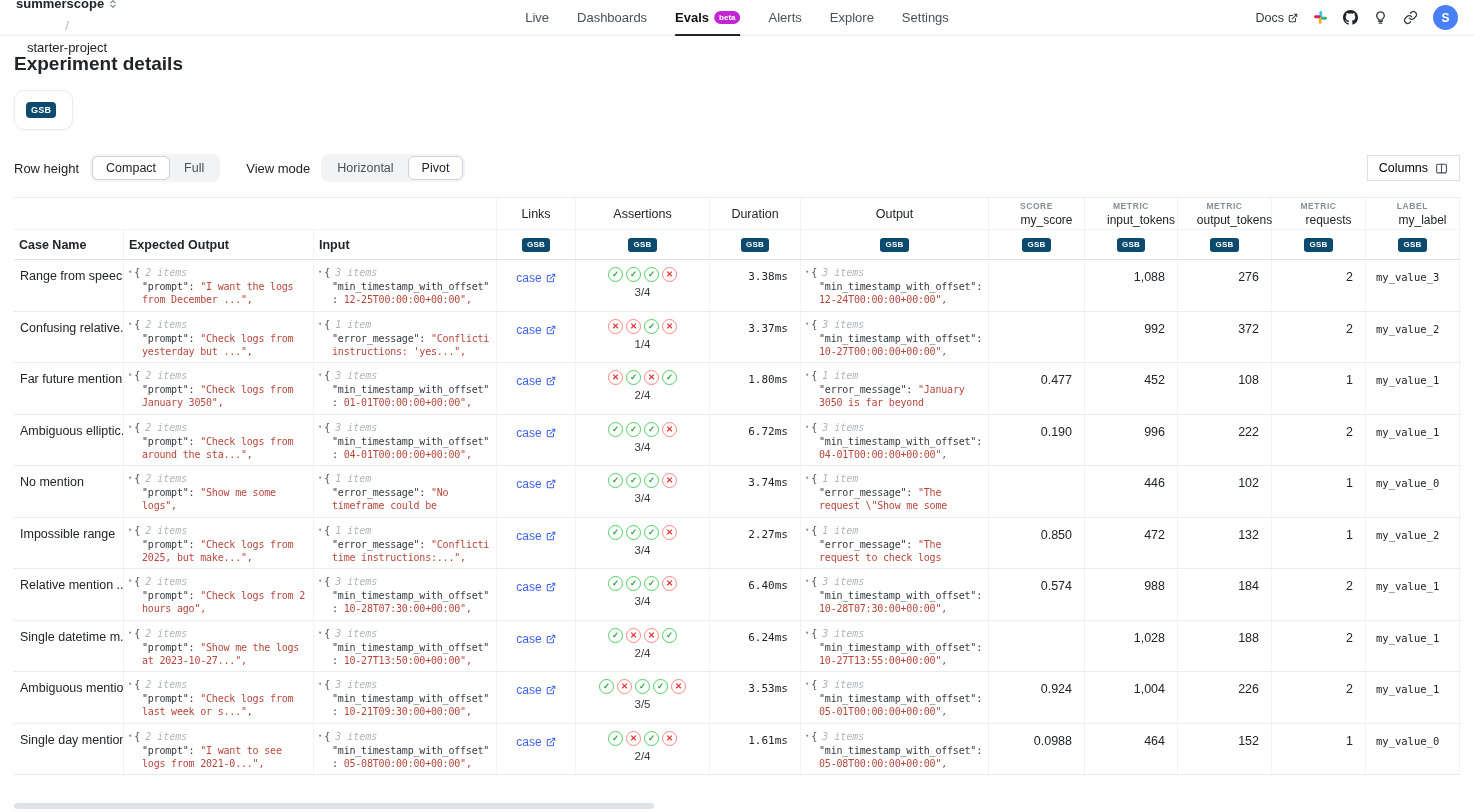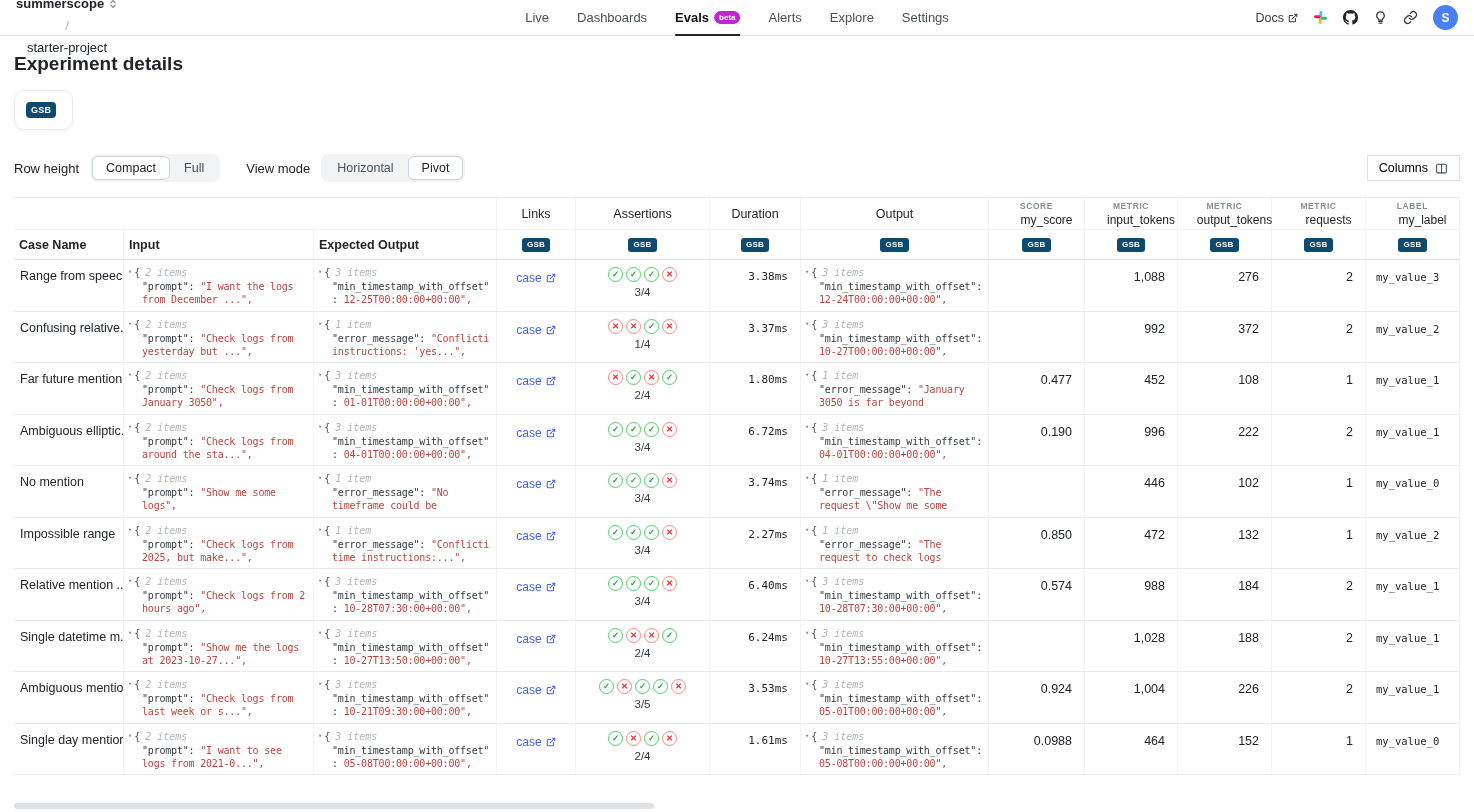--- a/index.html
+++ b/index.html
@@ -237,22 +237,22 @@
       <span class="metric-name">requests</span>
     </div>
     <div class="th metric-th">
       <span class="metric-kind">LABEL</span>
       <span class="metric-name">my_label</span>
     </div>
   </div>
 
   <div class="grid-row thead-sub">
     <div class="sub-th">Case Name</div>
+    <div class="sub-th">Expected Output</div>
     <div class="sub-th">Input</div>
-    <div class="sub-th">Expected Output</div>
     <div class="sub-badge">
         <span class="gsb col-badge">GSB</span>
       </div>
     <div class="sub-badge">
         <span class="gsb col-badge">GSB</span>
       </div>
     <div class="sub-badge">
         <span class="gsb col-badge">GSB</span>
       </div>
     <div class="sub-badge">

